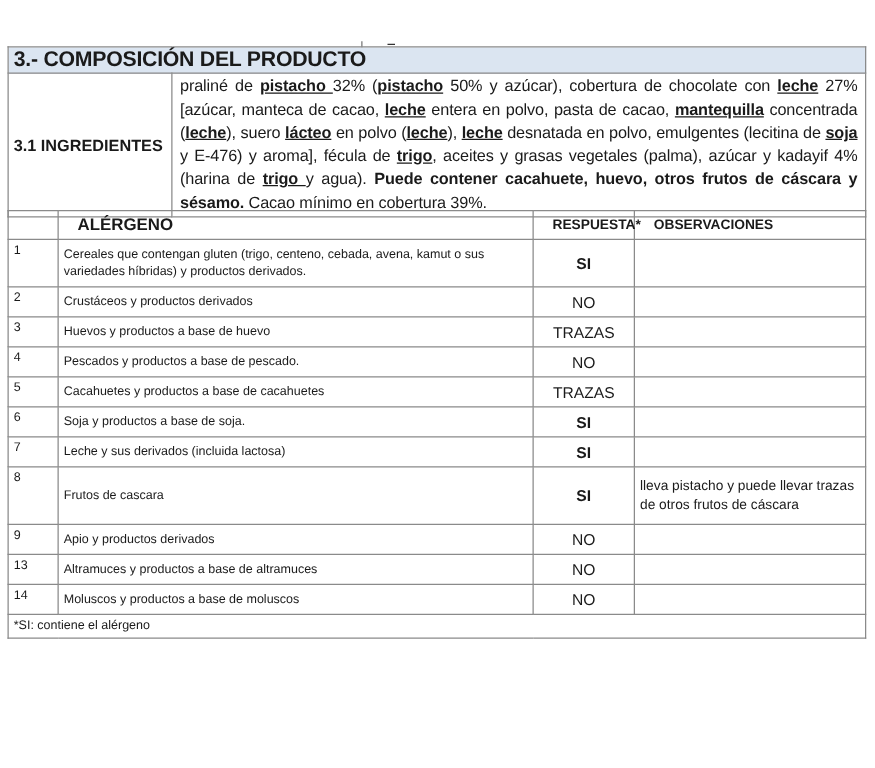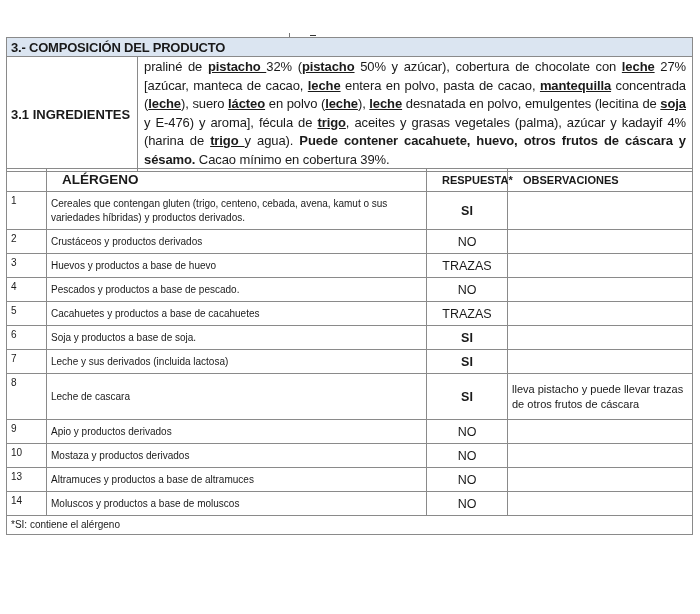--- a/index.html
+++ b/index.html
@@ -3,21 +3,21 @@
   <meta charset="utf-8">
   <style>
     html, body { margin: 0; padding: 0; background: #ffffff; }
     body { width: 700px; height: 614px; position: relative; overflow: hidden;
            font-family: "Liberation Sans", "DejaVu Sans", sans-serif; color: #1a1a1a; }
     .tick1 { position: absolute; left: 289px; top: 33px; width: 1px; height: 5px; background: #777; }
     .tick2 { position: absolute; left: 310px; top: 35px; width: 6px; height: 1px; background: #333; }
     table { border-collapse: collapse; position: absolute; left: 6px; width: 687px; table-layout: fixed; }
     td { border: 1px solid #8a8a8a; padding: 0 4px; vertical-align: middle; }
     #comp { top: 37px; }
-    .sec-head { background: #dbe5f1; font-weight: bold; font-size: 13px; height: 18px; padding: 0 4px;
+    .sec-head { background: #dbe5f1; font-weight: bold; font-size: 17px; height: 18px; padding: 0 4px;
                 letter-spacing: -0.2px; }
     .ing-label { font-weight: bold; font-size: 13px; width: 130px; }
     .ing-text { font-size: 13px; line-height: 18.5px; text-align: justify; padding: 1px 6px 2px 6px;
                 letter-spacing: -0.1px; }
     .ing-text u { text-decoration: underline; font-weight: bold; }
     .ing-text b { font-weight: bold; }
     #alg { top: 168px; }
     .c-num { width: 32px; font-size: 10px; vertical-align: top; padding-top: 3px; }
     .c-name { font-size: 10px; line-height: 14px; }
     .c-resp { width: 72px; text-align: center; font-size: 12.5px; }
@@ -104,33 +104,27 @@
         <td class="c-obs"></td>
       </tr>
       <tr class="r1">
         <td class="c-num">7</td>
         <td class="c-name">Leche y sus derivados (incluida lactosa)</td>
         <td class="c-resp si">SI</td>
         <td class="c-obs"></td>
       </tr>
       <tr class="r3">
         <td class="c-num">8</td>
-        <td class="c-name">Leche de cascara</td>
+        <td class="c-name">Frutos de cascara</td>
         <td class="c-resp si">SI</td>
         <td class="c-obs">lleva pistacho y puede llevar trazas de otros frutos de cáscara</td>
       </tr>
       <tr class="r1">
         <td class="c-num">9</td>
         <td class="c-name">Apio y productos derivados</td>
-        <td class="c-resp">NO</td>
-        <td class="c-obs"></td>
-      </tr>
-      <tr class="r1">
-        <td class="c-num">10</td>
-        <td class="c-name">Mostaza y productos derivados</td>
         <td class="c-resp">NO</td>
         <td class="c-obs"></td>
       </tr>
       <tr class="r1">
         <td class="c-num">13</td>
         <td class="c-name">Altramuces y productos a base de altramuces</td>
         <td class="c-resp">NO</td>
         <td class="c-obs"></td>
       </tr>
       <tr class="r1">

